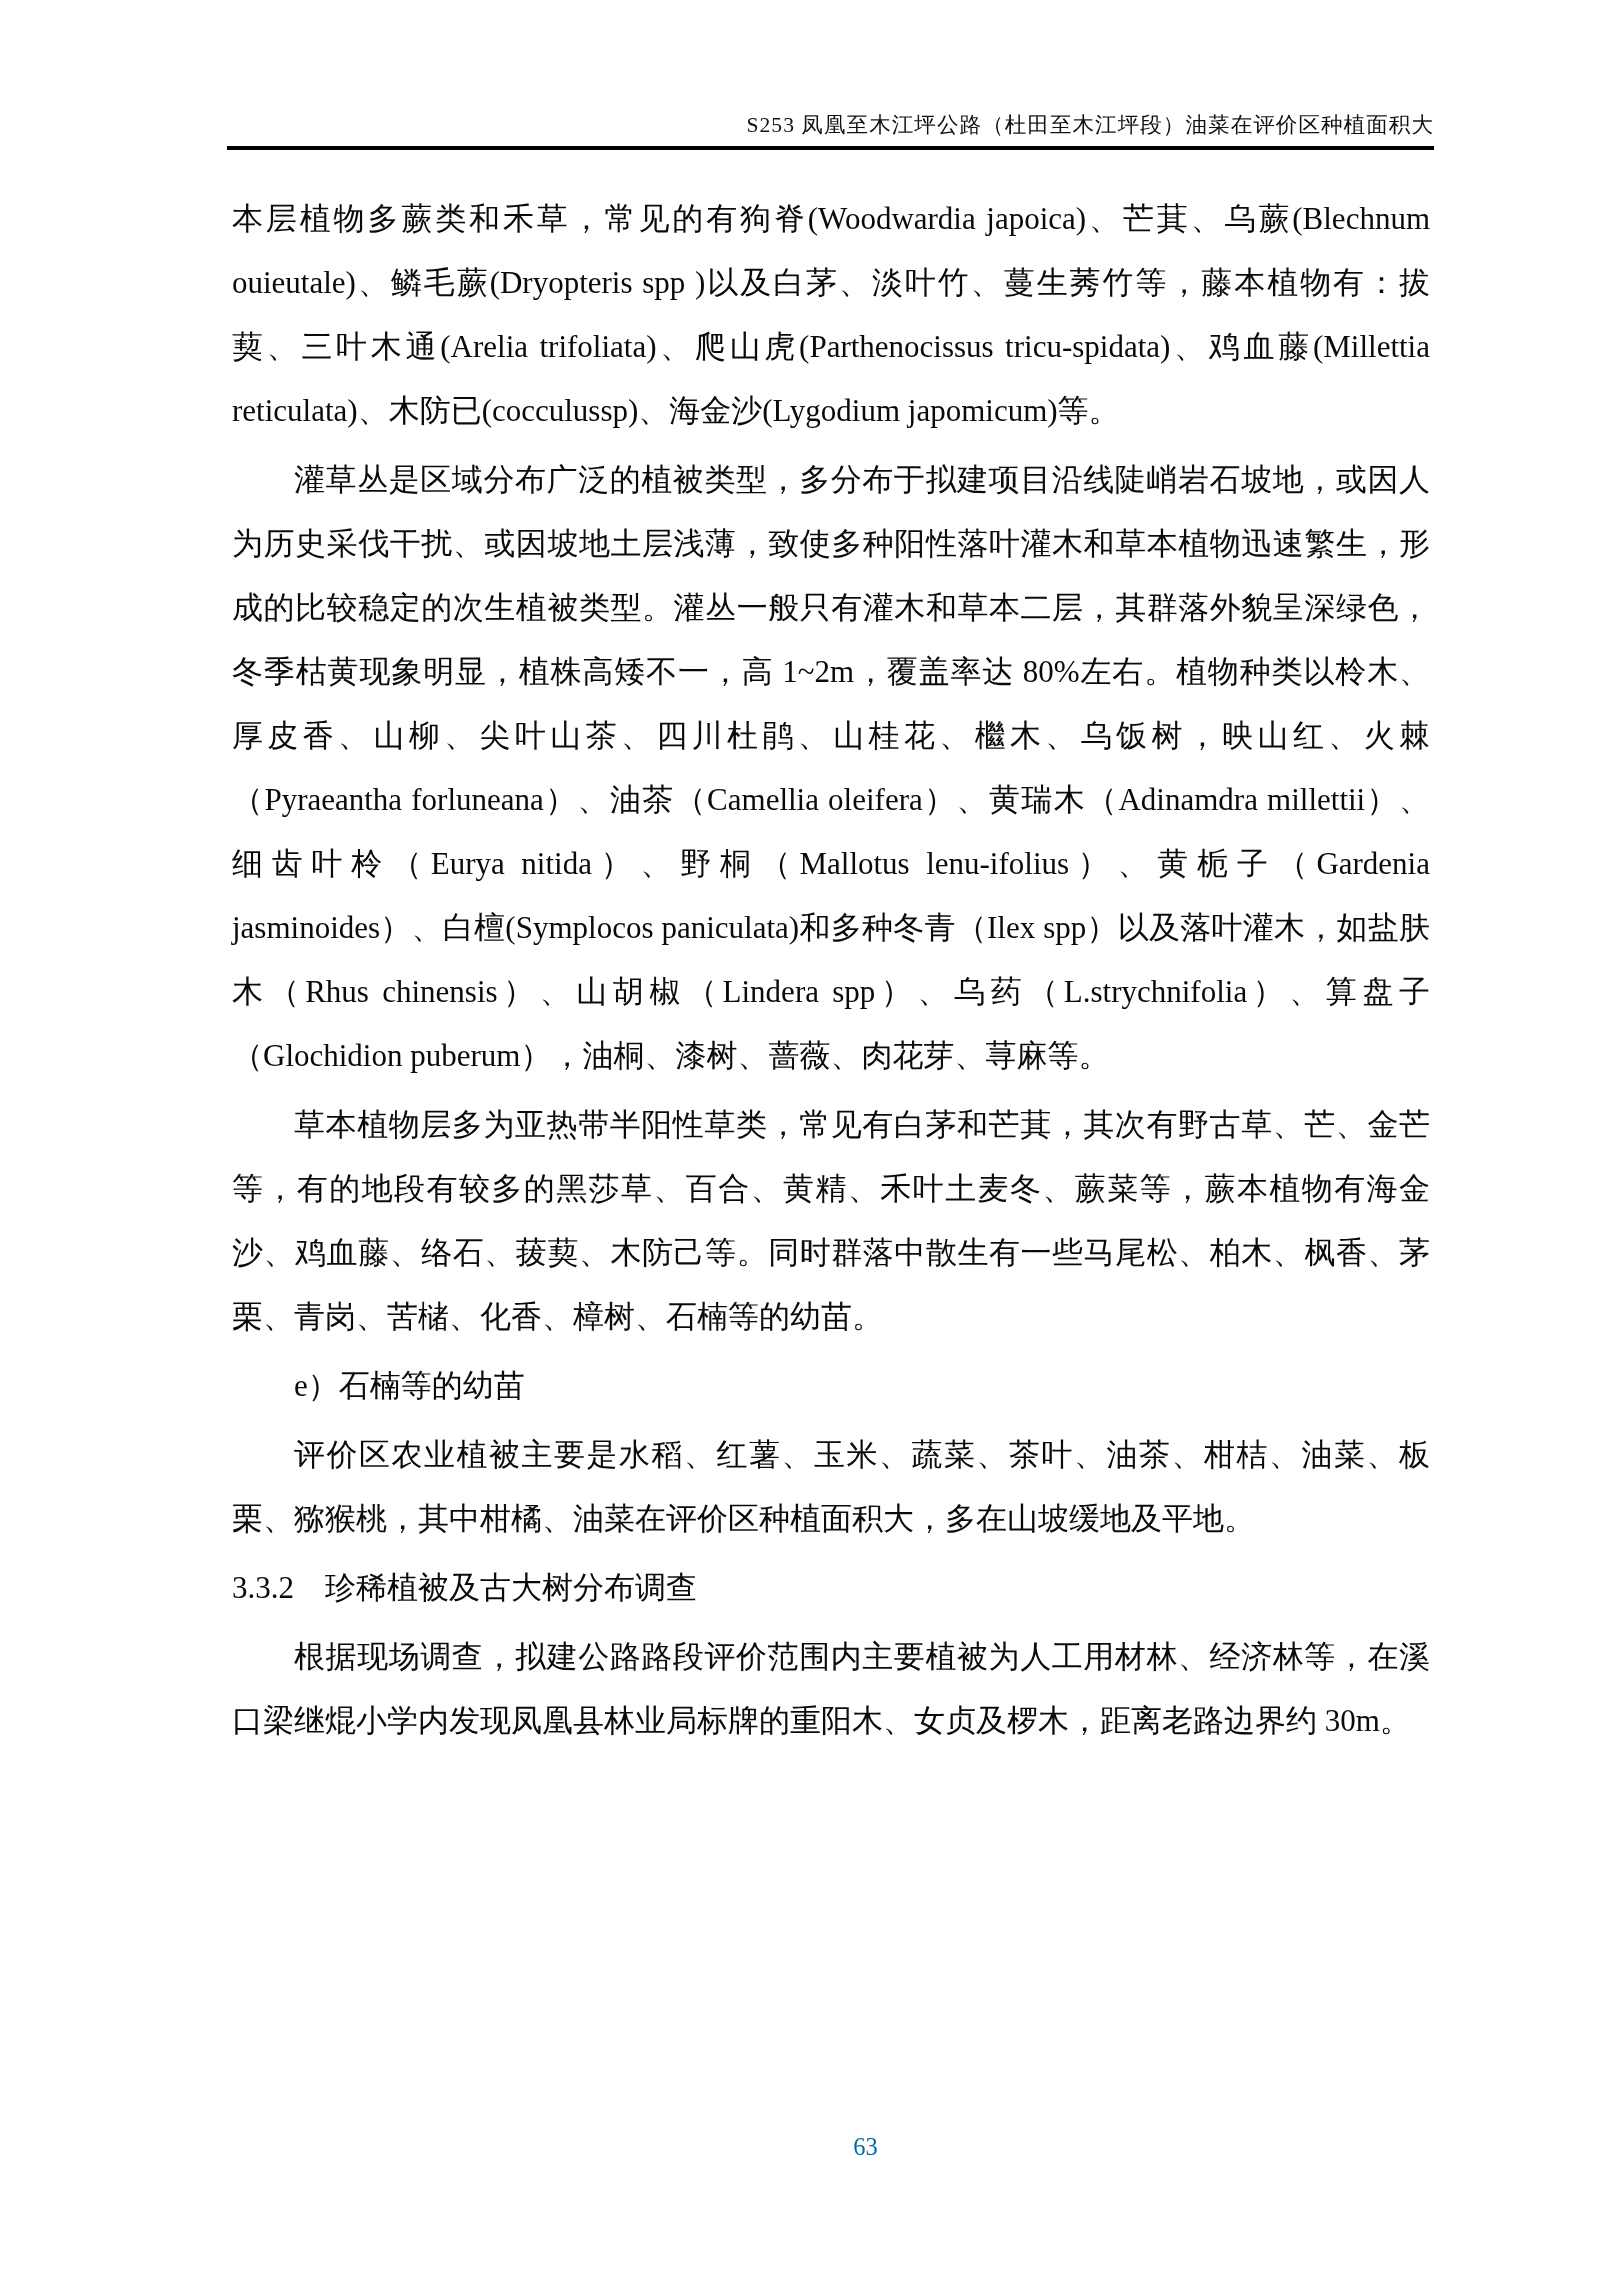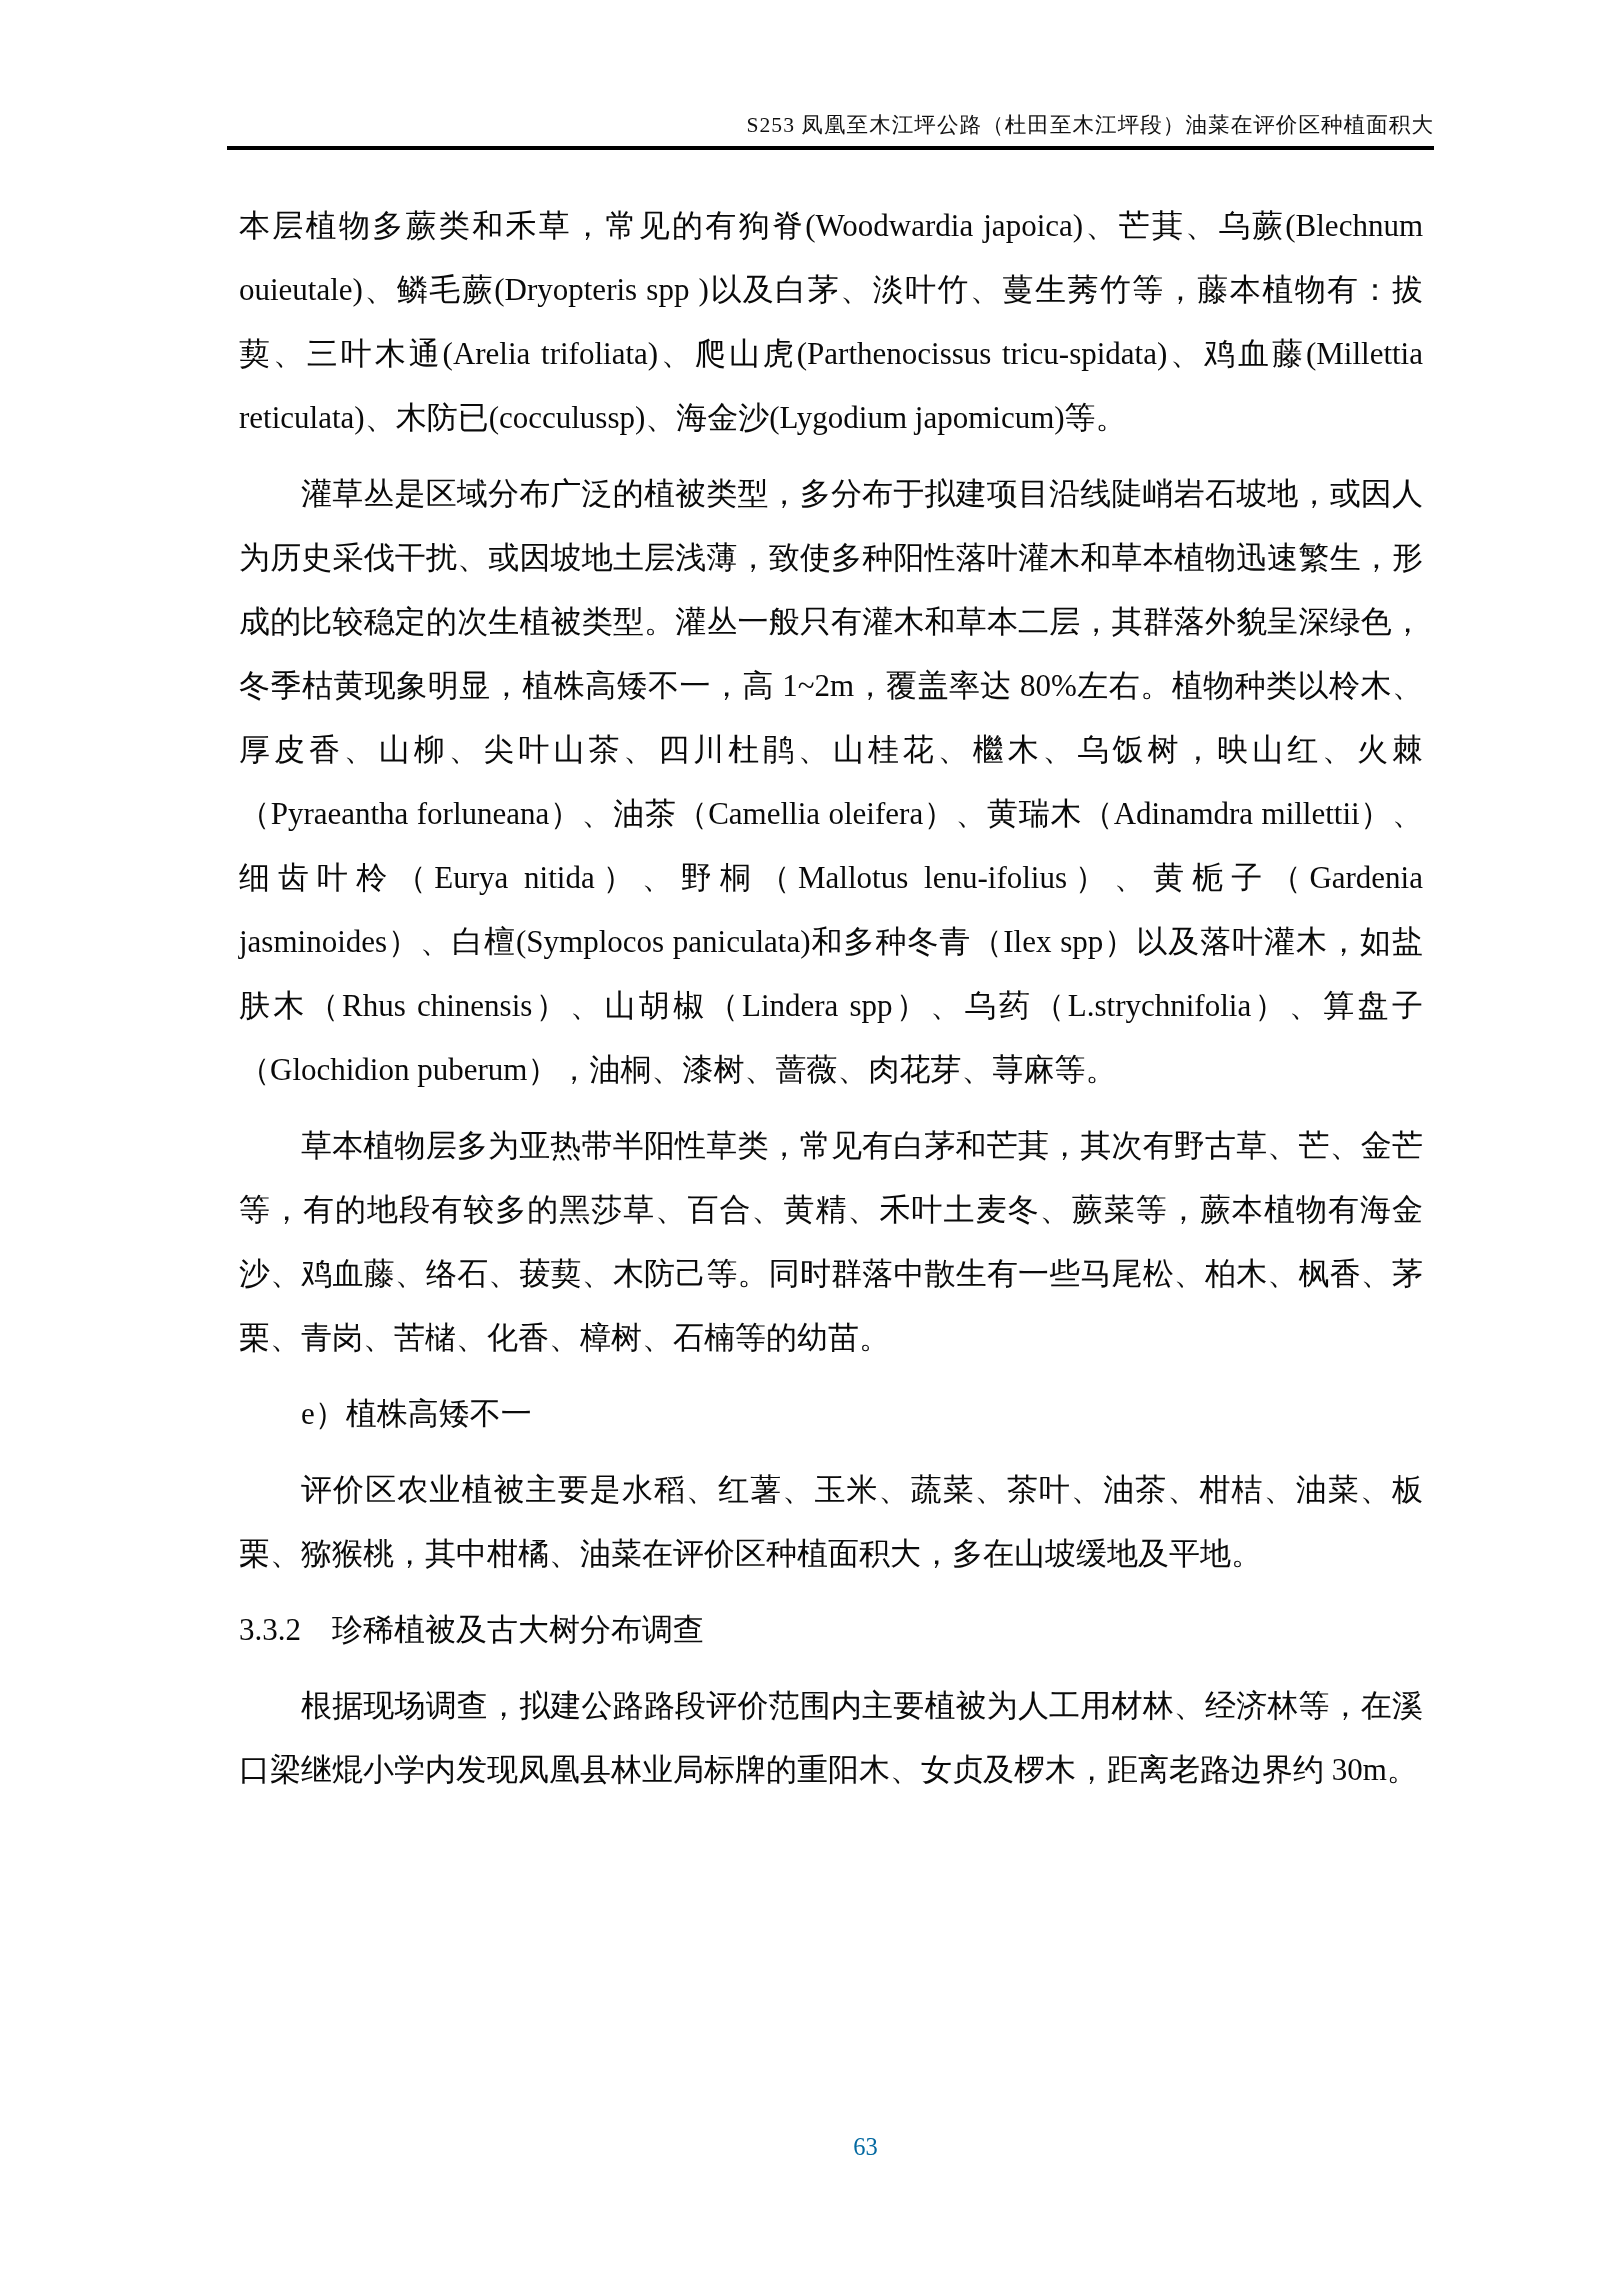--- a/index.html
+++ b/index.html
@@ -37,21 +37,21 @@
     position: absolute;
     top: 182px;
     left: 227px;
     width: 1208px;
     font-size: 31px;
     line-height: 64px;
     text-align: justify;
     text-justify: inter-ideograph;
   }
   .doc-body p {
-    margin: 12px;
+    margin: 5px;
     padding: 0;
   }
   .doc-body p.indent {
     text-indent: 2em;
   }
   .footer {
     position: absolute;
     top: 2133px;
     left: 0;
     width: 100%;
@@ -68,21 +68,21 @@
 <div class="page">
 
   <div class="header-title">S253 凤凰至木江坪公路（杜田至木江坪段）油菜在评价区种植面积大</div>
 
   <div class="header-rule"></div>
 
   <div class="doc-body">
     <p>本层植物多蕨类和禾草，常见的有狗脊(Woodwardia japoica)、芒萁、乌蕨(Blechnum ouieutale)、鳞毛蕨(Dryopteris spp )以及白茅、淡叶竹、蔓生莠竹等，藤本植物有：拔葜、三叶木通(Arelia trifoliata)、爬山虎(Parthenocissus tricu-spidata)、鸡血藤(Millettia reticulata)、木防已(cocculussp)、海金沙(Lygodium japomicum)等。</p>
     <p class="indent">灌草丛是区域分布广泛的植被类型，多分布于拟建项目沿线陡峭岩石坡地，或因人为历史采伐干扰、或因坡地土层浅薄，致使多种阳性落叶灌木和草本植物迅速繁生，形成的比较稳定的次生植被类型。灌丛一般只有灌木和草本二层，其群落外貌呈深绿色，冬季枯黄现象明显，植株高矮不一，高 1~2m，覆盖率达 80%左右。植物种类以柃木、厚皮香、山柳、尖叶山茶、四川杜鹃、山桂花、檵木、乌饭树，映山红、火棘（Pyraeantha forluneana）、油茶（Camellia oleifera）、黄瑞木（Adinamdra millettii）、细齿叶柃（Eurya nitida）、野桐（Mallotus lenu-ifolius）、黄栀子（Gardenia jasminoides）、白檀(Symplocos paniculata)和多种冬青（Ilex spp）以及落叶灌木，如盐肤木（Rhus chinensis）、山胡椒（Lindera spp）、乌药（L.strychnifolia）、算盘子（Glochidion puberum），油桐、漆树、蔷薇、肉花芽、荨麻等。</p>
     <p class="indent">草本植物层多为亚热带半阳性草类，常见有白茅和芒萁，其次有野古草、芒、金芒等，有的地段有较多的黑莎草、百合、黄精、禾叶土麦冬、蕨菜等，蕨本植物有海金沙、鸡血藤、络石、菝葜、木防己等。同时群落中散生有一些马尾松、柏木、枫香、茅栗、青岗、苦槠、化香、樟树、石楠等的幼苗。</p>
-    <p class="indent">e）植株高矮不一</p>
+    <p class="indent">e）石楠等的幼苗</p>
     <p class="indent">评价区农业植被主要是水稻、红薯、玉米、蔬菜、茶叶、油茶、柑桔、油菜、板栗、猕猴桃，其中柑橘、油菜在评价区种植面积大，多在山坡缓地及平地。</p>
     <p>3.3.2　珍稀植被及古大树分布调查</p>
     <p class="indent">根据现场调查，拟建公路路段评价范围内主要植被为人工用材林、经济林等，在溪口梁继焜小学内发现凤凰县林业局标牌的重阳木、女贞及椤木，距离老路边界约 30m。</p>
   </div>
 
   <div class="footer">
     <span>63</span>
   </div>
 
 </div>

